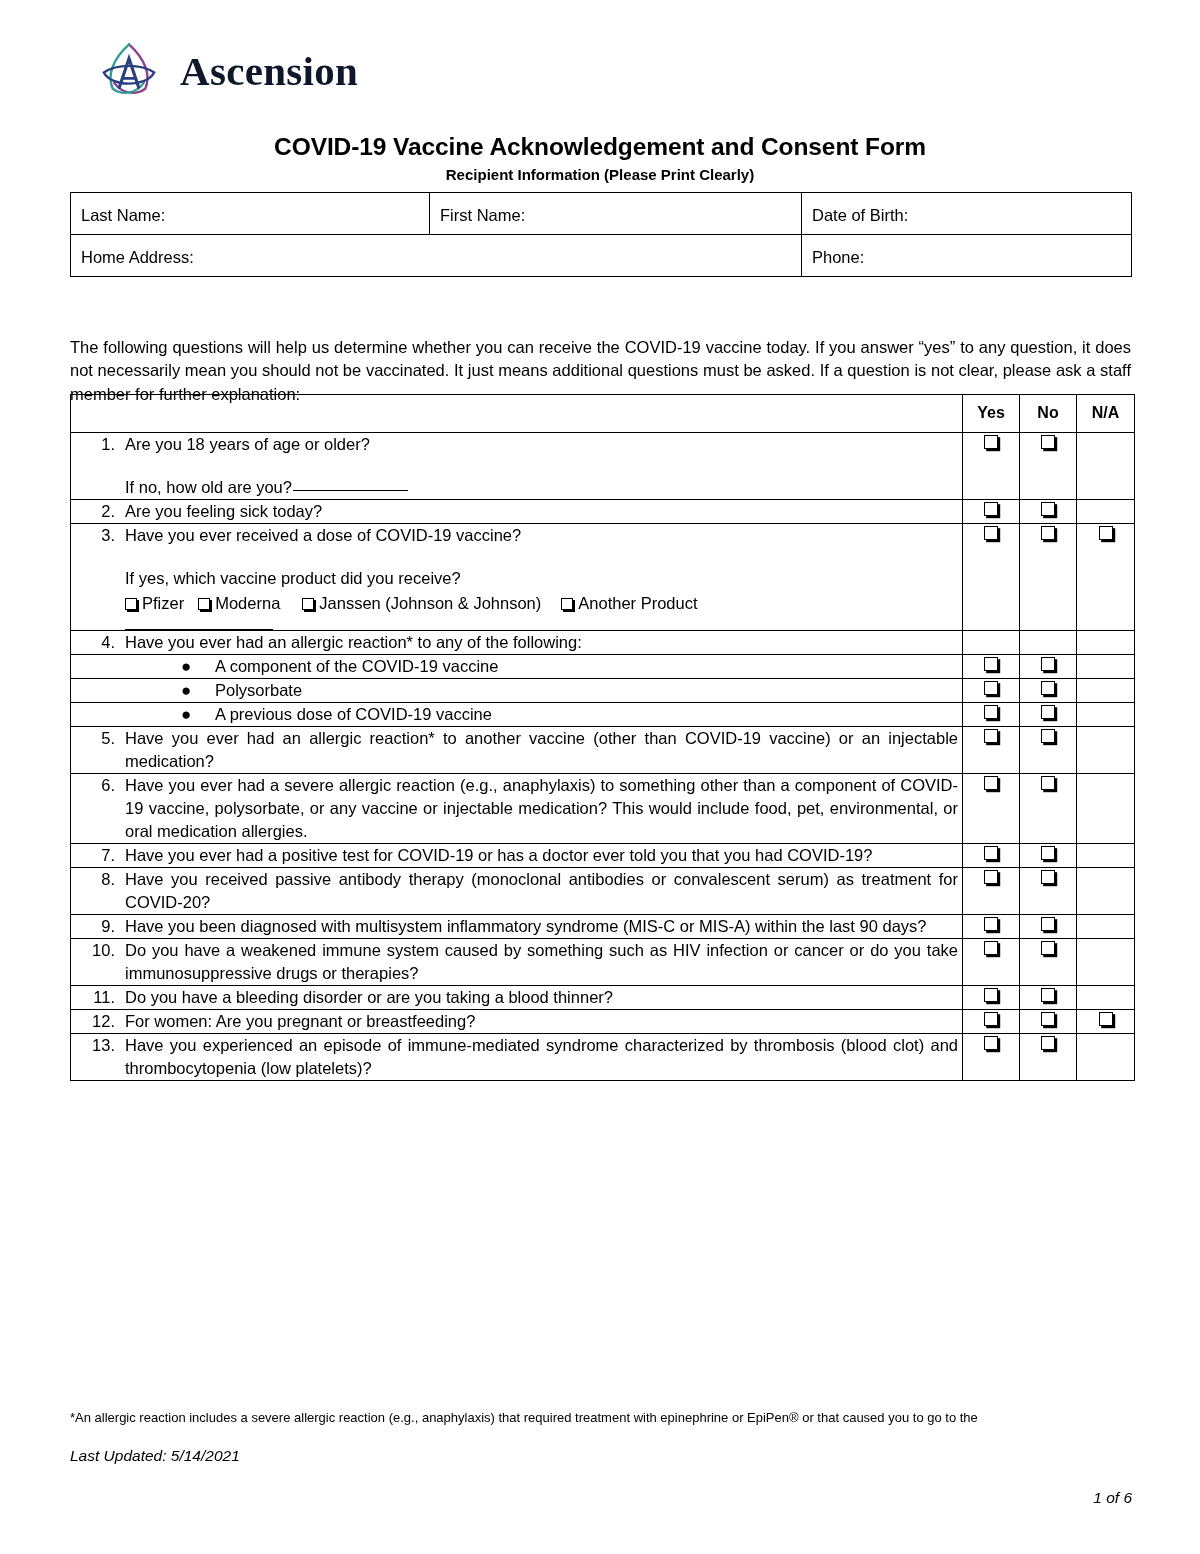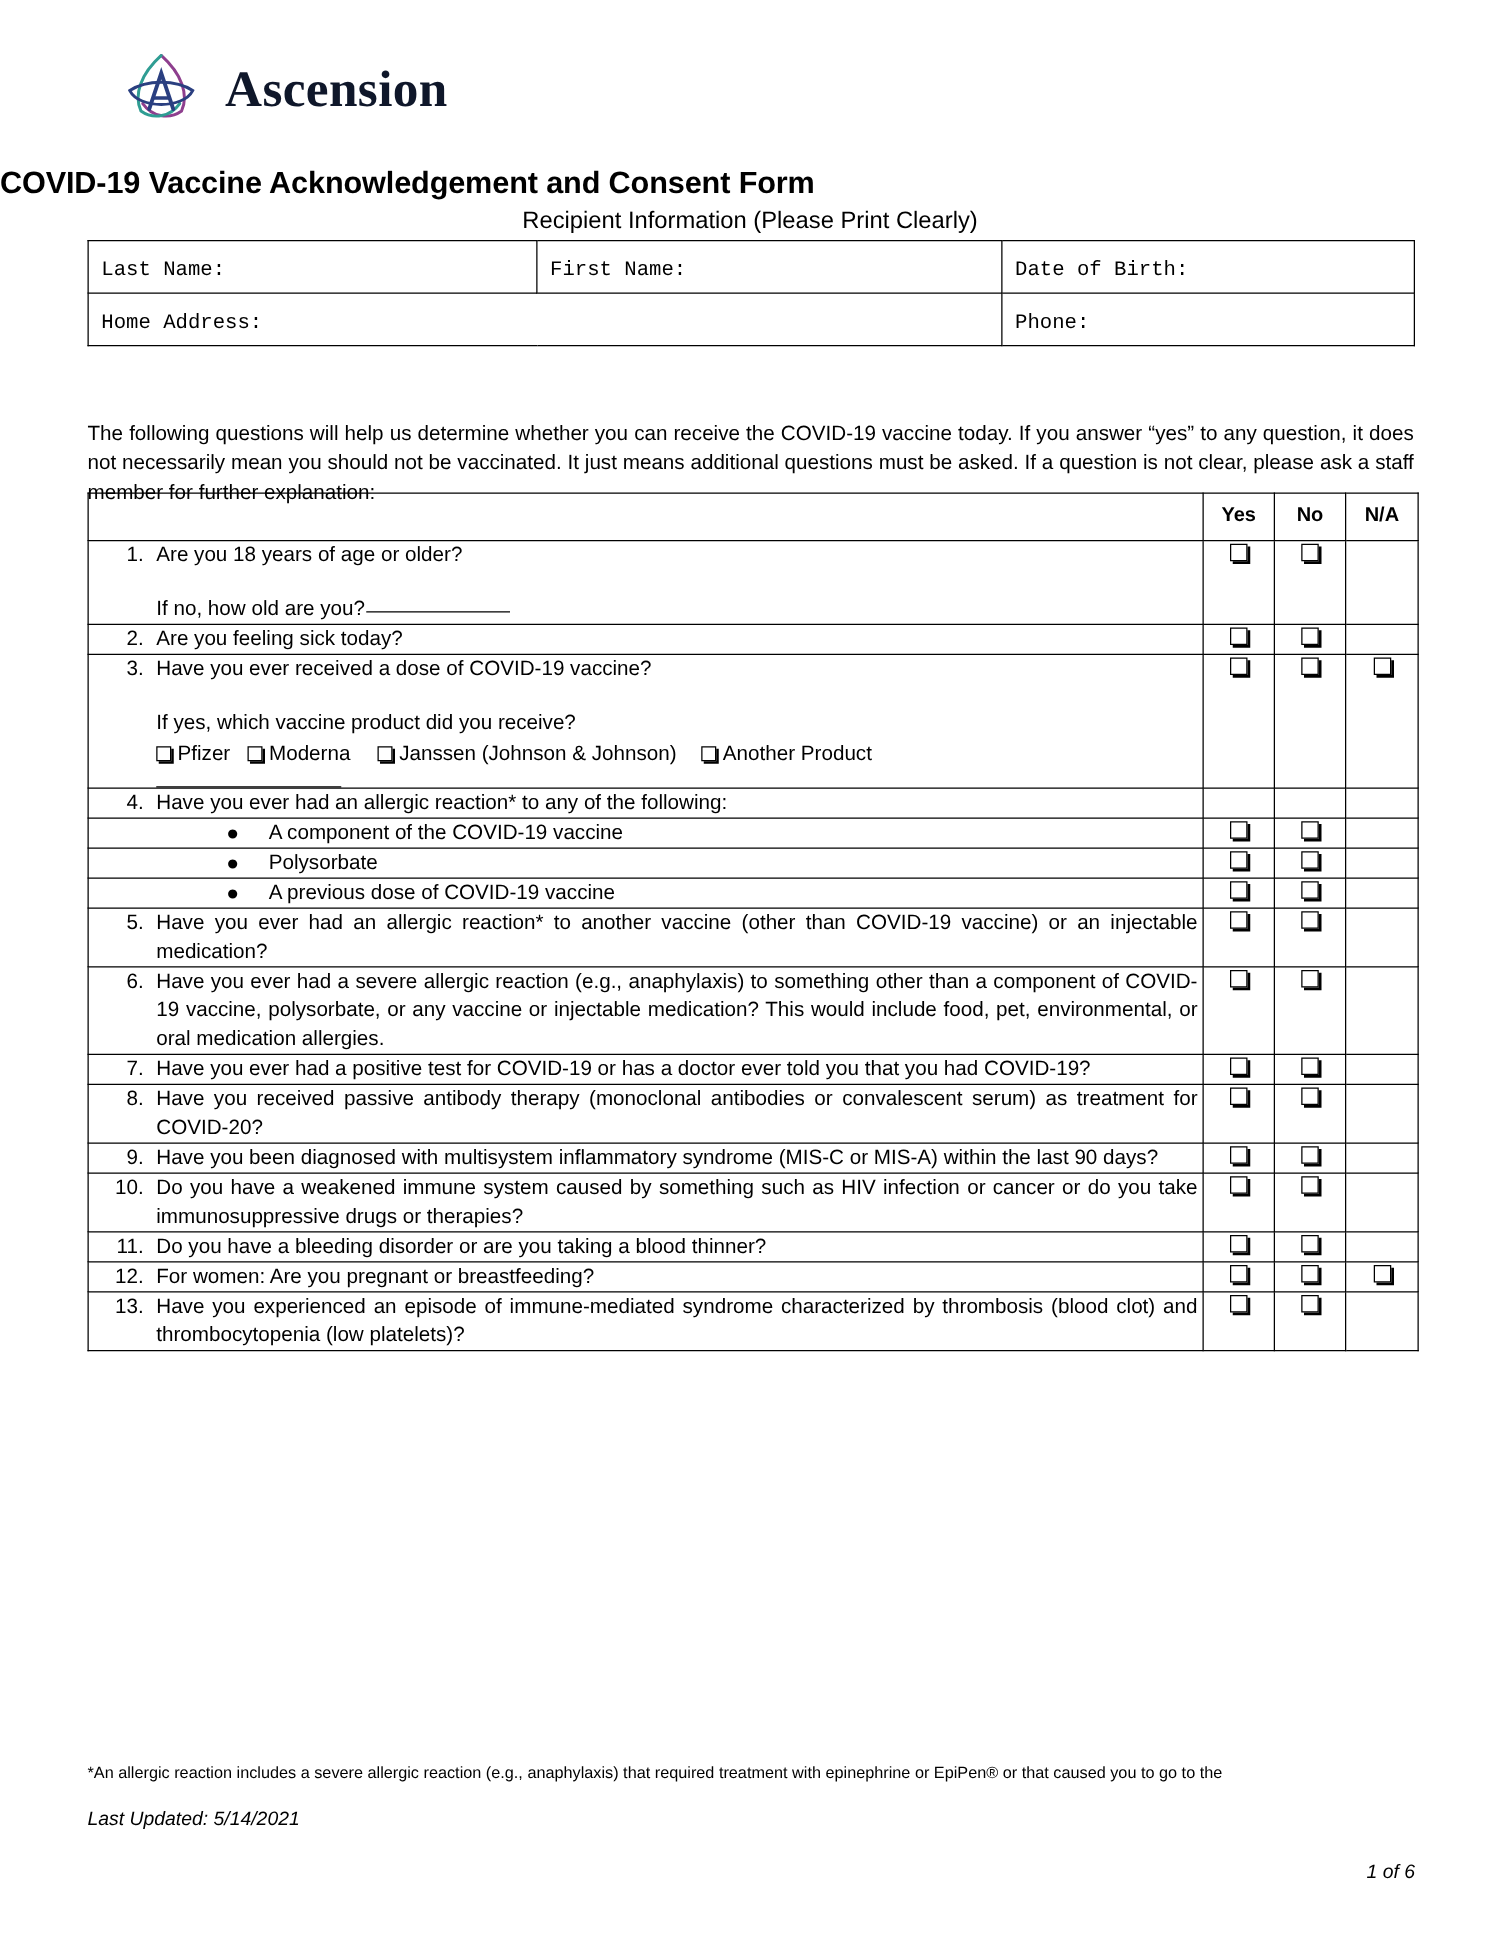--- a/index.html
+++ b/index.html
@@ -48,43 +48,43 @@
     line-height: 1;
     white-space: nowrap;
   }
 
   
   .title-main {
     position: absolute;
     top: 133px;
     left: 0;
     width: 1200px;
+    text-align: center;
     font-size: 24.5px;
     font-weight: bold;
     letter-spacing: -0.1px;
   }
   .title-sub {
     position: absolute;
     top: 166px;
     left: 0;
     width: 1200px;
     text-align: center;
-    font-size: 19px;
-    font-weight: normal;
+    font-size: 15px;
+    font-weight: bold;
   }
 
   
   .recipient-table {
     position: absolute;
     left: 70px;
     top: 192px;
     width: 1061px;
     border-collapse: collapse;
     table-layout: fixed;
-    font-family: Liberation Mono, monospace;
   }
   .recipient-table td {
     border: 1.6px solid #000;
     height: 42px;
     padding: 3px 0 0 10px;
     font-size: 16.5px;
     vertical-align: middle;
   }
 
   

